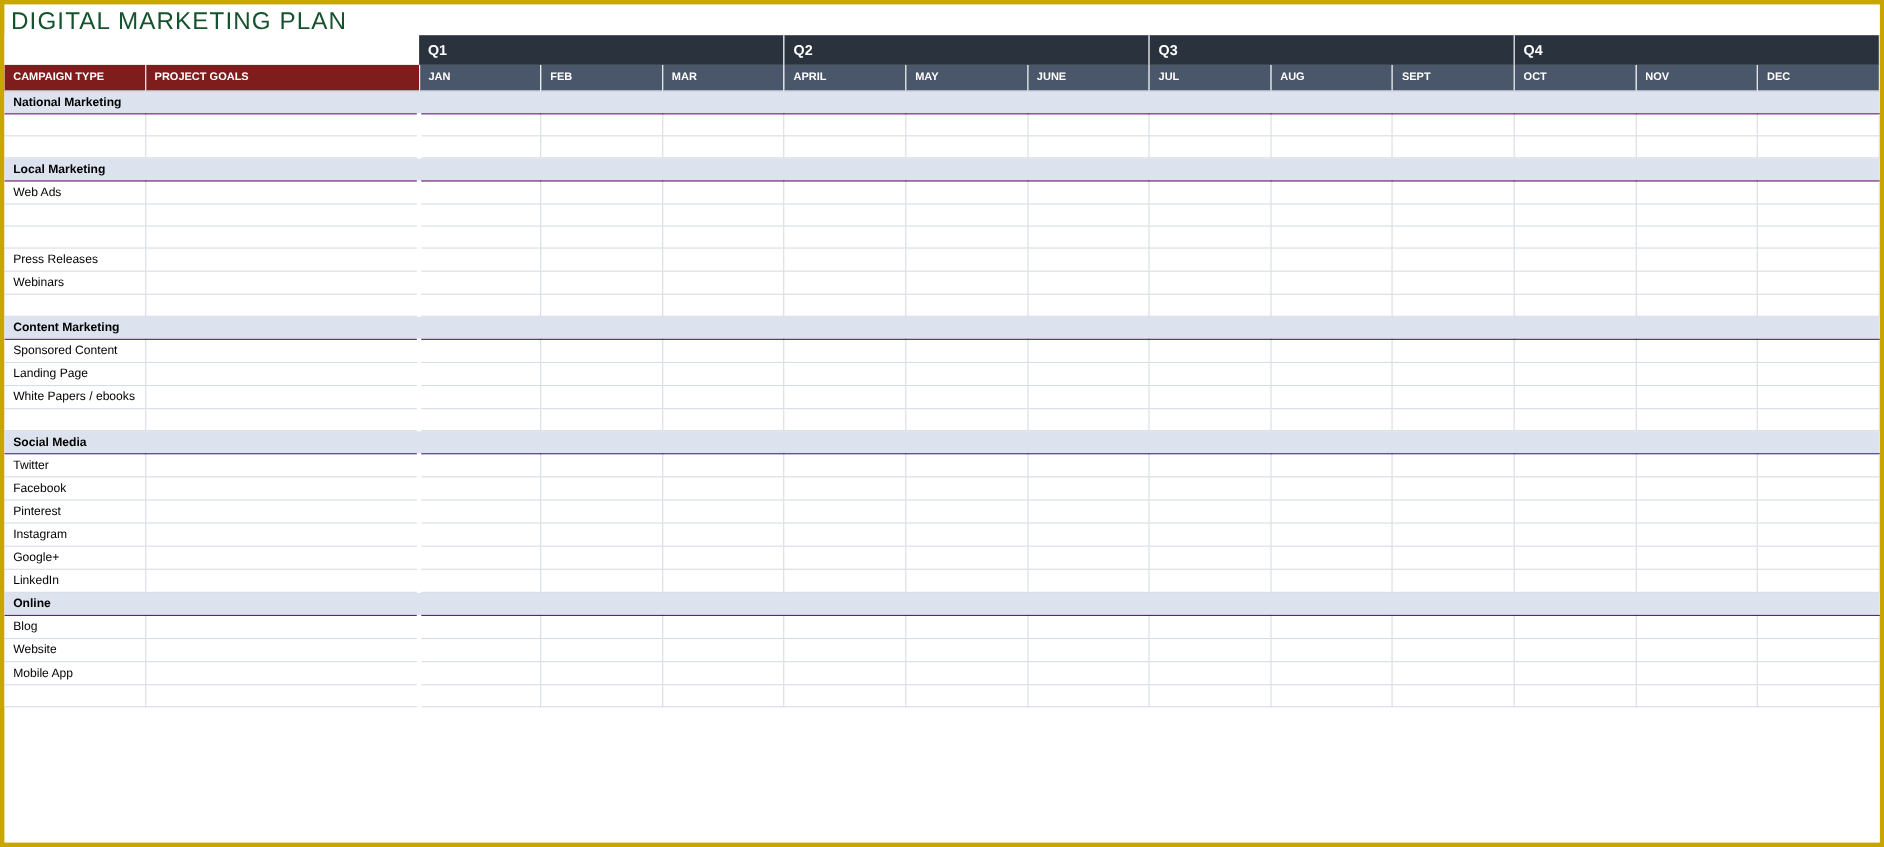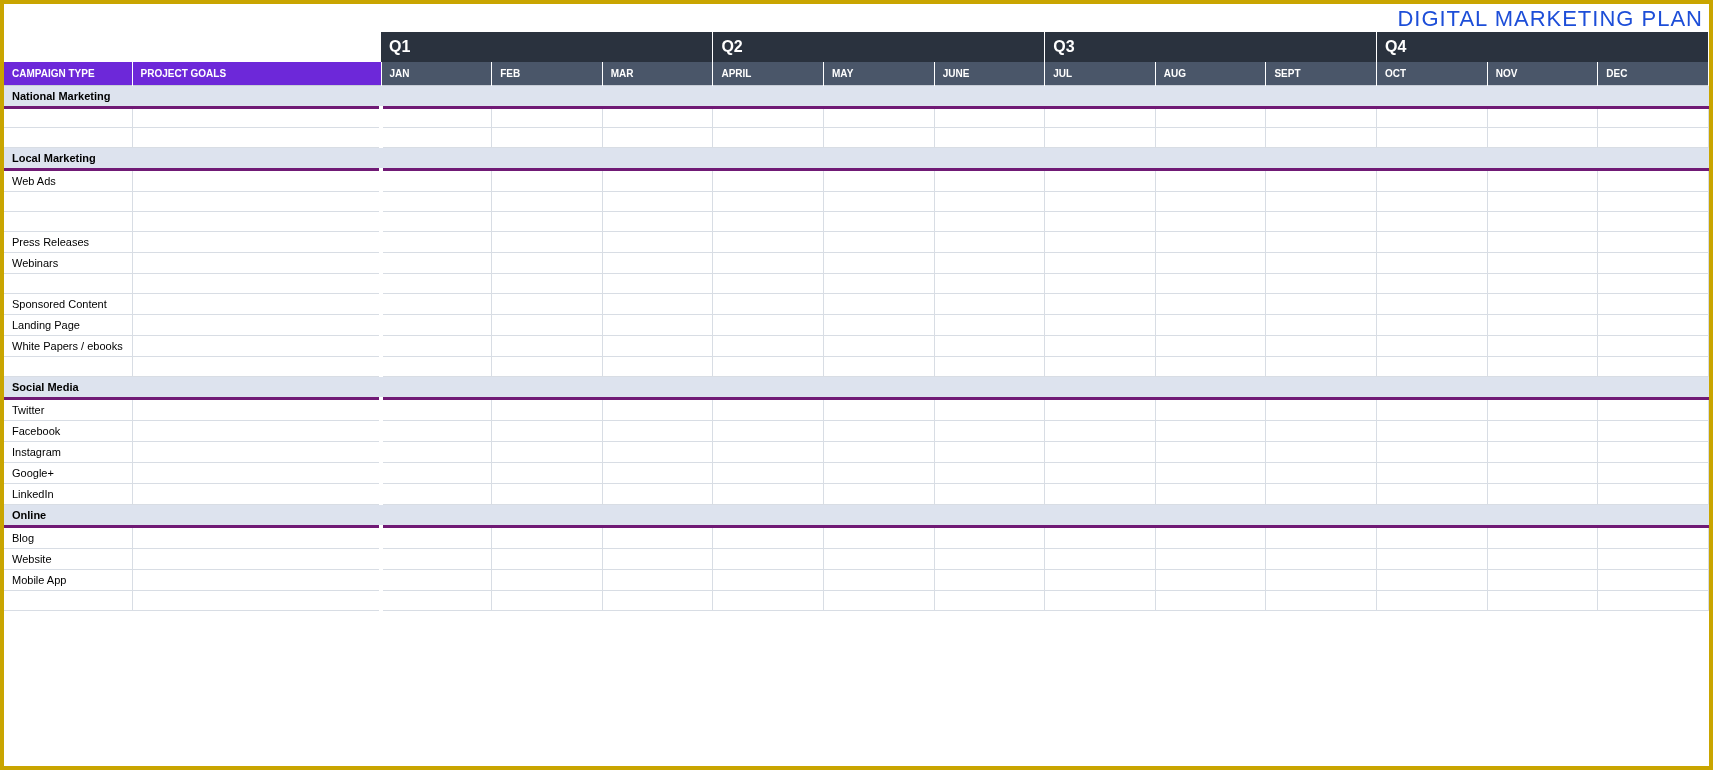--- a/index.html
+++ b/index.html
@@ -7,58 +7,57 @@
   body {
     font-family: "Segoe UI", Arial, sans-serif;
     background: #fff;
     width: 1713px;
     height: 770px;
     border: 4px solid #c9a500;
     overflow: hidden;
   }
 
   .title {
-    color: #1d4ed8;
+    color: #14532d;
     font-size: 22px;
     font-weight: 300;
     letter-spacing: 1px;
     padding: 2px 6px 0 6px;
     text-transform: uppercase;
-    text-align: right;
   }
 
   table {
     border-collapse: collapse;
     width: 100%;
     table-layout: fixed;
   }
 
   col.col-campaign { width: 128px; }
   col.col-goals    { width: 249px; }
   col.col-month    { width: 110.6px; }
 
   
   .row-quarters td {
     background: #2a323e;
     color: #fff;
-    font-size: 16px;
+    font-size: 13px;
     font-weight: 700;
     padding: 6px 8px;
     border-right: 1px solid #fff;
     height: 24px;
   }
   .row-quarters td.blank {
     background: #fff;
     border: none;
     border-right: none;
   }
 
   
   .row-headers td {
-    background: #6d28d9;
+    background: #7f1d1d;
     color: #fff;
     font-size: 10px;
     font-weight: 700;
     padding: 6px 8px;
     border-right: 1px solid #fff;
     text-transform: uppercase;
     height: 22px;
   }
   .row-headers td.month {
     background: #4a5669;
@@ -66,21 +65,21 @@
   }
 
   
   .row-section td {
     background: #dde3ee;
     font-size: 11px;
     font-weight: 700;
     color: #000;
     padding: 4px 8px;
     border-top: 1px solid #c7cdd6;
-    border-bottom: 3px solid #701a75;
+    border-bottom: 1px solid #701a75;
     height: 20px;
   }
 
   
   .row-data td {
     background: #fff;
     font-size: 11px;
     color: #000;
     padding: 4px 8px;
     border-right: 1px solid #d8dde4;
@@ -270,20 +269,23 @@
         <td></td>
         <td></td>
         <td></td>
         <td></td>
         <td></td>
         <td></td>
         <td></td>
         <td></td>
         <td></td>
       </tr>
+      <tr class="row-section">
+        <td colspan="14">Content Marketing</td>
+      </tr>
       <tr class="row-data">
         <td>Sponsored Content</td>
         <td class="goals"></td>
         <td></td>
         <td></td>
         <td></td>
         <td></td>
         <td></td>
         <td></td>
         <td></td>
@@ -370,20 +372,36 @@
         <td></td>
         <td></td>
         <td></td>
         <td></td>
         <td></td>
         <td></td>
         <td></td>
         <td></td>
       </tr>
       <tr class="row-data">
+        <td>Pinterest</td>
+        <td class="goals"></td>
+        <td></td>
+        <td></td>
+        <td></td>
+        <td></td>
+        <td></td>
+        <td></td>
+        <td></td>
+        <td></td>
+        <td></td>
+        <td></td>
+        <td></td>
+        <td></td>
+      </tr>
+      <tr class="row-data">
         <td>Instagram</td>
         <td class="goals"></td>
         <td></td>
         <td></td>
         <td></td>
         <td></td>
         <td></td>
         <td></td>
         <td></td>
         <td></td>

